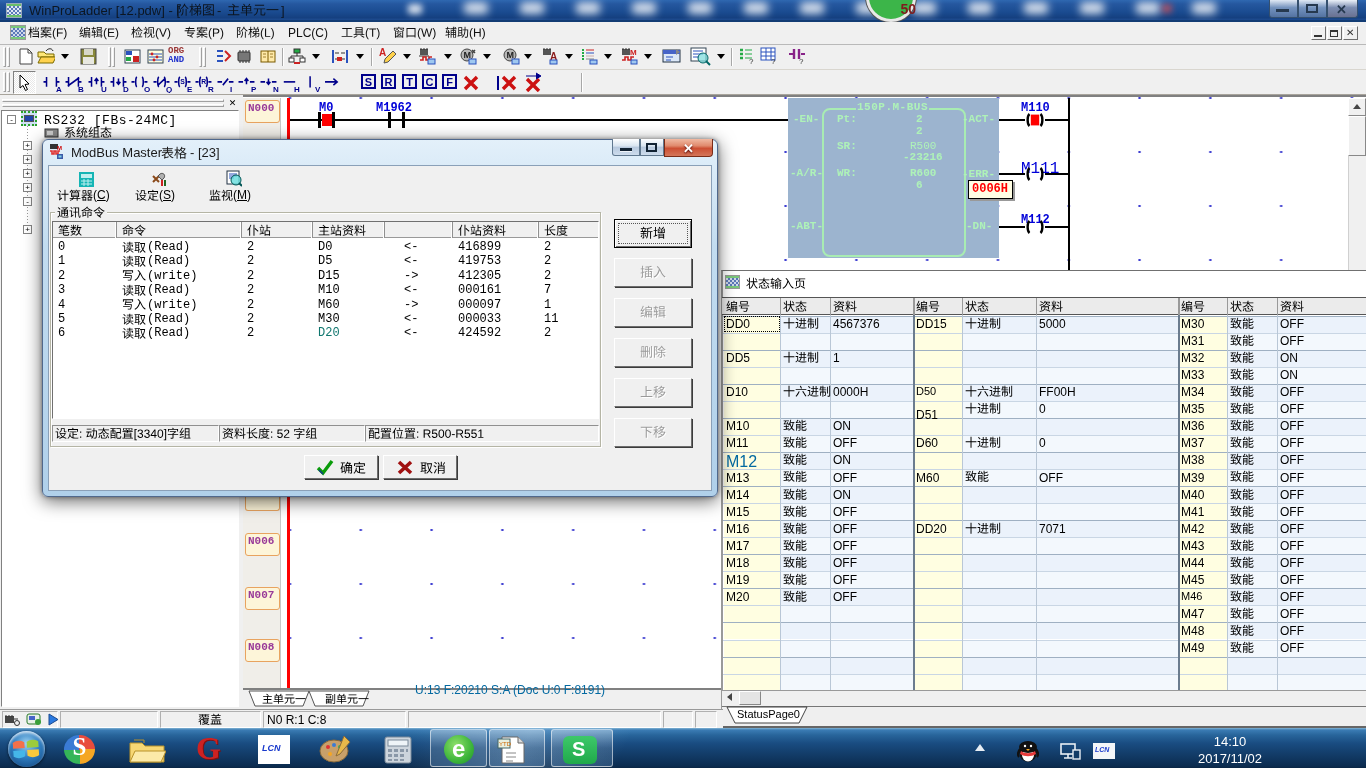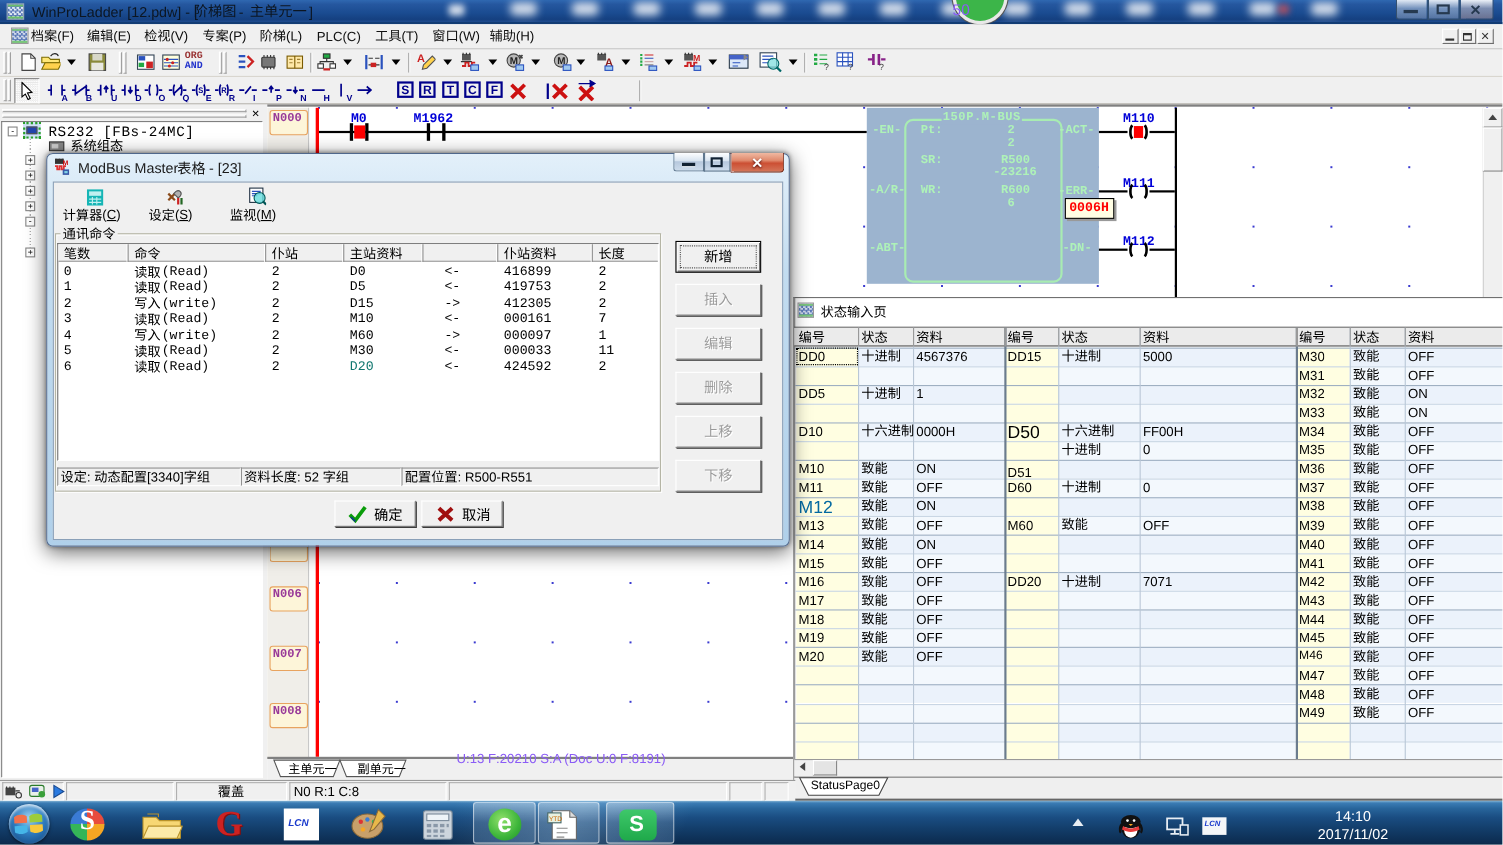--- a/index.html
+++ b/index.html
@@ -146,21 +146,21 @@
     <g fill="#0c1622" transform="translate(0,900) scale(1,-1)">
       <use href="#gn4e3b" x="0"></use>
       <use href="#gn5355" x="1000"></use>
       <use href="#gn5143" x="2000"></use>
       <use href="#gn4e00" x="3000"></use>
     </g>
   </svg>
 <div class="a" style="left:281px;top:3px;font-size:13px;color:#0c1622">]</div>
 <div class="a" style="left:866px;top:-28px;width:50px;height:50px;border-radius:50%;
       background:#3cb549;border:3px solid #e8e8e8;box-shadow:0 0 0 1px #555"></div>
-<div class="a" style="left:866px;top:1px;width:50px;text-align:left;font-size:14px;font-weight:normal;color:#8b5cf6">50</div>
+<div class="a" style="left:866px;top:1px;width:50px;text-align:right;font-size:14px;font-weight:bold;color:#7f1d1d">50</div>
 <div class="a" style="left:1269px;top:0;width:29px;height:18px;background:linear-gradient(180deg,rgba(255,255,255,.85),rgba(200,210,225,.5) 45%,rgba(160,175,200,.45));border:1px solid #35506e;border-top:0;border-bottom-left-radius:3px"></div>
 <div class="a" style="left:1298px;top:0;width:29px;height:18px;background:linear-gradient(180deg,rgba(255,255,255,.85),rgba(200,210,225,.5) 45%,rgba(160,175,200,.45));border:1px solid #35506e;border-top:0"></div>
 <div class="a" style="left:1327px;top:0;width:31px;height:18px;background:linear-gradient(180deg,rgba(255,255,255,.9),rgba(215,200,200,.5) 45%,rgba(190,160,160,.5));border:1px solid #35506e;border-top:0;border-bottom-right-radius:3px"></div>
 <div class="a" style="left:1276px;top:9px;width:13px;height:3px;background:#26394f"></div>
 <div class="a" style="left:1306px;top:4px;width:12px;height:9px;border:2px solid #26394f"></div>
 <div class="a" style="left:1336px;top:2px;font-size:13px;font-weight:bold;color:#26394f">✕</div>
 <div class="a" style="left:0;top:22px;width:1366px;height:23px;background:#f0f0f0;border-bottom:1px solid #b9b9b9"></div>
 <div class="a" style="left:10px;top:25px;width:16px;height:15px;border:1px solid #999;background:
       repeating-conic-gradient(#cfd8ea 0% 25%,#5b79b8 0% 50%);background-size:4px 4px;box-shadow:inset 0 2px 0 #7ac87a, inset 0 -2px 0 #7ac87a"></div>
 <svg class="tx " style="left:28px;top:26px;width:39.3px;height:15.0px" viewBox="0 0 3276 1250">
@@ -562,36 +562,36 @@
 <div class="a mono" style="left:793px;top:113px;font-size:11px;font-weight:bold;color:#aef2b8">-EN-</div>
 <div class="a mono" style="left:790px;top:167px;font-size:11px;font-weight:bold;color:#aef2b8">-A/R-</div>
 <div class="a mono" style="left:790px;top:220px;font-size:11px;font-weight:bold;color:#aef2b8">-ABT-</div>
 <div class="a mono" style="left:962px;top:113px;font-size:11px;font-weight:bold;color:#aef2b8">-ACT-</div>
 <div class="a mono" style="left:962px;top:168px;font-size:11px;font-weight:bold;color:#aef2b8">-ERR-</div>
 <div class="a mono" style="left:966px;top:220px;font-size:11px;font-weight:bold;color:#aef2b8">-DN-</div>
 <div class="a mono" style="left:837px;top:113px;font-size:11px;font-weight:bold;color:#aef2b8">Pt:</div>
 <div class="a mono" style="left:916px;top:113px;font-size:11px;font-weight:bold;color:#aef2b8">2</div>
 <div class="a mono" style="left:916px;top:125px;font-size:11px;font-weight:bold;color:#aef2b8">2</div>
 <div class="a mono" style="left:837px;top:140px;font-size:11px;font-weight:bold;color:#aef2b8">SR:</div>
-<div class="a mono" style="left:910px;top:140px;font-size:11px;font-weight:bold;color:#aef2b8">R500</div>
+<div class="a mono" style="left:910px;top:140px;font-size:11px;font-weight:normal;color:#aef2b8">R500</div>
 <div class="a mono" style="left:903px;top:151px;font-size:11px;font-weight:bold;color:#aef2b8">-23216</div>
 <div class="a mono" style="left:837px;top:167px;font-size:11px;font-weight:bold;color:#aef2b8">WR:</div>
 <div class="a mono" style="left:910px;top:167px;font-size:11px;font-weight:bold;color:#aef2b8">R600</div>
 <div class="a mono" style="left:916px;top:179px;font-size:11px;font-weight:bold;color:#aef2b8">6</div>
 <div class="a" style="left:968px;top:180px;width:45px;height:19px;background:#fffee4;border:1px solid #000;box-shadow:2px 2px 0 #999"></div>
 <div class="a mono" style="left:972px;top:182px;font-size:12px;font-weight:bold;color:#f00">0006H</div>
 <div class="a" style="left:1045px;top:119px;width:23px;height:2px;background:#000"></div>
 <div class="a mono" style="left:1021px;top:101px;font-size:12px;font-weight:bold;color:#0000d8">M110</div>
 <svg class="a" style="left:1024px;top:113px" width="22" height="14" viewBox="0 0 22 14">
     <path d="M5.5 1C3 3 3 11 5.5 13M16.5 1c2.5 2 2.5 10 0 12" fill="none" stroke="#000" stroke-width="2.4"></path>
     <rect x="6.8" y="1.6" width="8.4" height="10.8" fill="#f00"></rect>
   </svg>
 <div class="a" style="left:999px;top:173px;width:26px;height:2px;background:#000"></div>
 <div class="a" style="left:1045px;top:173px;width:23px;height:2px;background:#000"></div>
-<div class="a mono" style="left:1021px;top:160px;font-size:12px;font-weight:bold;color:#0000d8">M111</div>
+<div class="a mono" style="left:1021px;top:160px;font-size:16px;font-weight:normal;color:#0000d8">M111</div>
 <svg class="a" style="left:1024px;top:167px" width="22" height="14" viewBox="0 0 22 14">
     <path d="M5.5 1C3 3 3 11 5.5 13M16.5 1c2.5 2 2.5 10 0 12" fill="none" stroke="#000" stroke-width="2.4"></path>
   </svg>
 <div class="a" style="left:999px;top:226px;width:26px;height:2px;background:#000"></div>
 <div class="a" style="left:1045px;top:226px;width:23px;height:2px;background:#000"></div>
 <div class="a mono" style="left:1021px;top:213px;font-size:12px;font-weight:bold;color:#0000d8">M112</div>
 <svg class="a" style="left:1024px;top:220px" width="22" height="14" viewBox="0 0 22 14">
     <path d="M5.5 1C3 3 3 11 5.5 13M16.5 1c2.5 2 2.5 10 0 12" fill="none" stroke="#000" stroke-width="2.4"></path>
   </svg>
 <div class="a" style="left:999px;top:119px;width:26px;height:2px;background:#000"></div>
@@ -917,39 +917,39 @@
 <div class="cell" style="left:726px;top:385.2px;font-size:12px;color:#000">D10</div>
 <svg class="tx " style="left:783px;top:385.2px;width:48.0px;height:15.0px" viewBox="0 0 4000 1250">
     <g fill="#000" transform="translate(0,900) scale(1,-1)">
       <use href="#gn5341" x="0"></use>
       <use href="#gn516d" x="1000"></use>
       <use href="#gn8fdb" x="2000"></use>
       <use href="#gn5236" x="3000"></use>
     </g>
   </svg>
 <div class="cell" style="left:833px;top:385.2px;font-size:12px;color:#000">0000H</div>
-<div class="cell" style="left:916px;top:385.2px;font-size:16px;color:#000">D50</div>
+<div class="cell" style="left:916px;top:385.2px;font-size:11px;color:#000">D50</div>
 <svg class="tx " style="left:965px;top:385.2px;width:48.0px;height:15.0px" viewBox="0 0 4000 1250">
     <g fill="#000" transform="translate(0,900) scale(1,-1)">
       <use href="#gn5341" x="0"></use>
       <use href="#gn516d" x="1000"></use>
       <use href="#gn8fdb" x="2000"></use>
       <use href="#gn5236" x="3000"></use>
     </g>
   </svg>
 <div class="cell" style="left:1039px;top:385.2px;font-size:12px;color:#000">FF00H</div>
 <div class="cell" style="left:1181px;top:385.2px;font-size:12px;color:#000">M34</div>
 <svg class="tx " style="left:1230px;top:385.2px;width:24.0px;height:15.0px" viewBox="0 0 2000 1250">
     <g fill="#000" transform="translate(0,900) scale(1,-1)">
       <use href="#gn81f4" x="0"></use>
       <use href="#gn80fd" x="1000"></use>
     </g>
   </svg>
 <div class="cell" style="left:1280px;top:385.2px;font-size:12px;color:#000">OFF</div>
-<div class="cell" style="left:916px;top:423px;font-size:12px;color:#000">D51</div>
+<div class="cell" style="left:916px;top:408px;font-size:12px;color:#000">D51</div>
 <svg class="tx " style="left:965px;top:402.25px;width:36.0px;height:15.0px" viewBox="0 0 3000 1250">
     <g fill="#000" transform="translate(0,900) scale(1,-1)">
       <use href="#gn5341" x="0"></use>
       <use href="#gn8fdb" x="1000"></use>
       <use href="#gn5236" x="2000"></use>
     </g>
   </svg>
 <div class="cell" style="left:1039px;top:402.2px;font-size:12px;color:#000">0</div>
 <div class="cell" style="left:1181px;top:402.2px;font-size:12px;color:#000">M35</div>
 <svg class="tx " style="left:1230px;top:402.25px;width:24.0px;height:15.0px" viewBox="0 0 2000 1250">
@@ -1217,21 +1217,21 @@
 <svg class="a" style="left:47px;top:712px" width="14" height="15" viewBox="0 0 14 15">
     <path d="M2 2l9 5.5L2 13z" fill="#2a7ae0" stroke="#1a4a90"></path>
   </svg>
 <svg class="tx " style="left:198px;top:713px;width:24.0px;height:15.0px" viewBox="0 0 2000 1250">
     <g fill="#000" transform="translate(0,900) scale(1,-1)">
       <use href="#gn8986" x="0"></use>
       <use href="#gn76d6" x="1000"></use>
     </g>
   </svg>
 <div class="a" style="left:267px;top:713px;font-size:12px;color:#000">N0 R:1 C:8</div>
-<div class="a" style="left:415px;top:683px;font-size:12px;color:#8b5cf6">U:13 F:20210 S:A (Doc U:0 F:8191)</div>
+<div class="a" style="left:415px;top:683px;font-size:12px;color:#0369a1">U:13 F:20210 S:A (Doc U:0 F:8191)</div>
 <div class="a" style="left:0;top:728px;width:1366px;height:40px;
       background:linear-gradient(180deg,#83b4d4 0,#3b7cb4 2px,#28659b 7px,#1a4d82 15px,#133e6b 25px,#0c2c50 38px,#0a2644 100%)"></div>
 <div class="a" style="left:380px;top:728px;width:320px;height:40px;background:linear-gradient(115deg,rgba(255,255,255,0) 10%,rgba(180,220,250,.25) 45%,rgba(255,255,255,0) 75%)"></div>
 <div class="a" style="left:8px;top:731px;width:37px;height:36px;border-radius:50%;
       background:radial-gradient(circle at 50% 35%,#9fd4f2 0%,#2f7ec2 45%,#0d3d74 100%);box-shadow:inset 0 2px 3px rgba(255,255,255,.8),0 1px 3px rgba(0,0,0,.6)"></div>
 <svg class="a" style="left:12px;top:735px" width="29" height="28" viewBox="0 0 25 24">
       <g transform="rotate(-4 12 12)">
       <path d="M1 6c3-2 7-2 10 0v5H1z" fill="#f3704a"></path>
       <path d="M13 6c3-2 7-2 10 0v5H13z" fill="#9ccc3c"></path>
       <path d="M1 13h10v5c-3 2-7 2-10 0z" fill="#45b6e8"></path>

